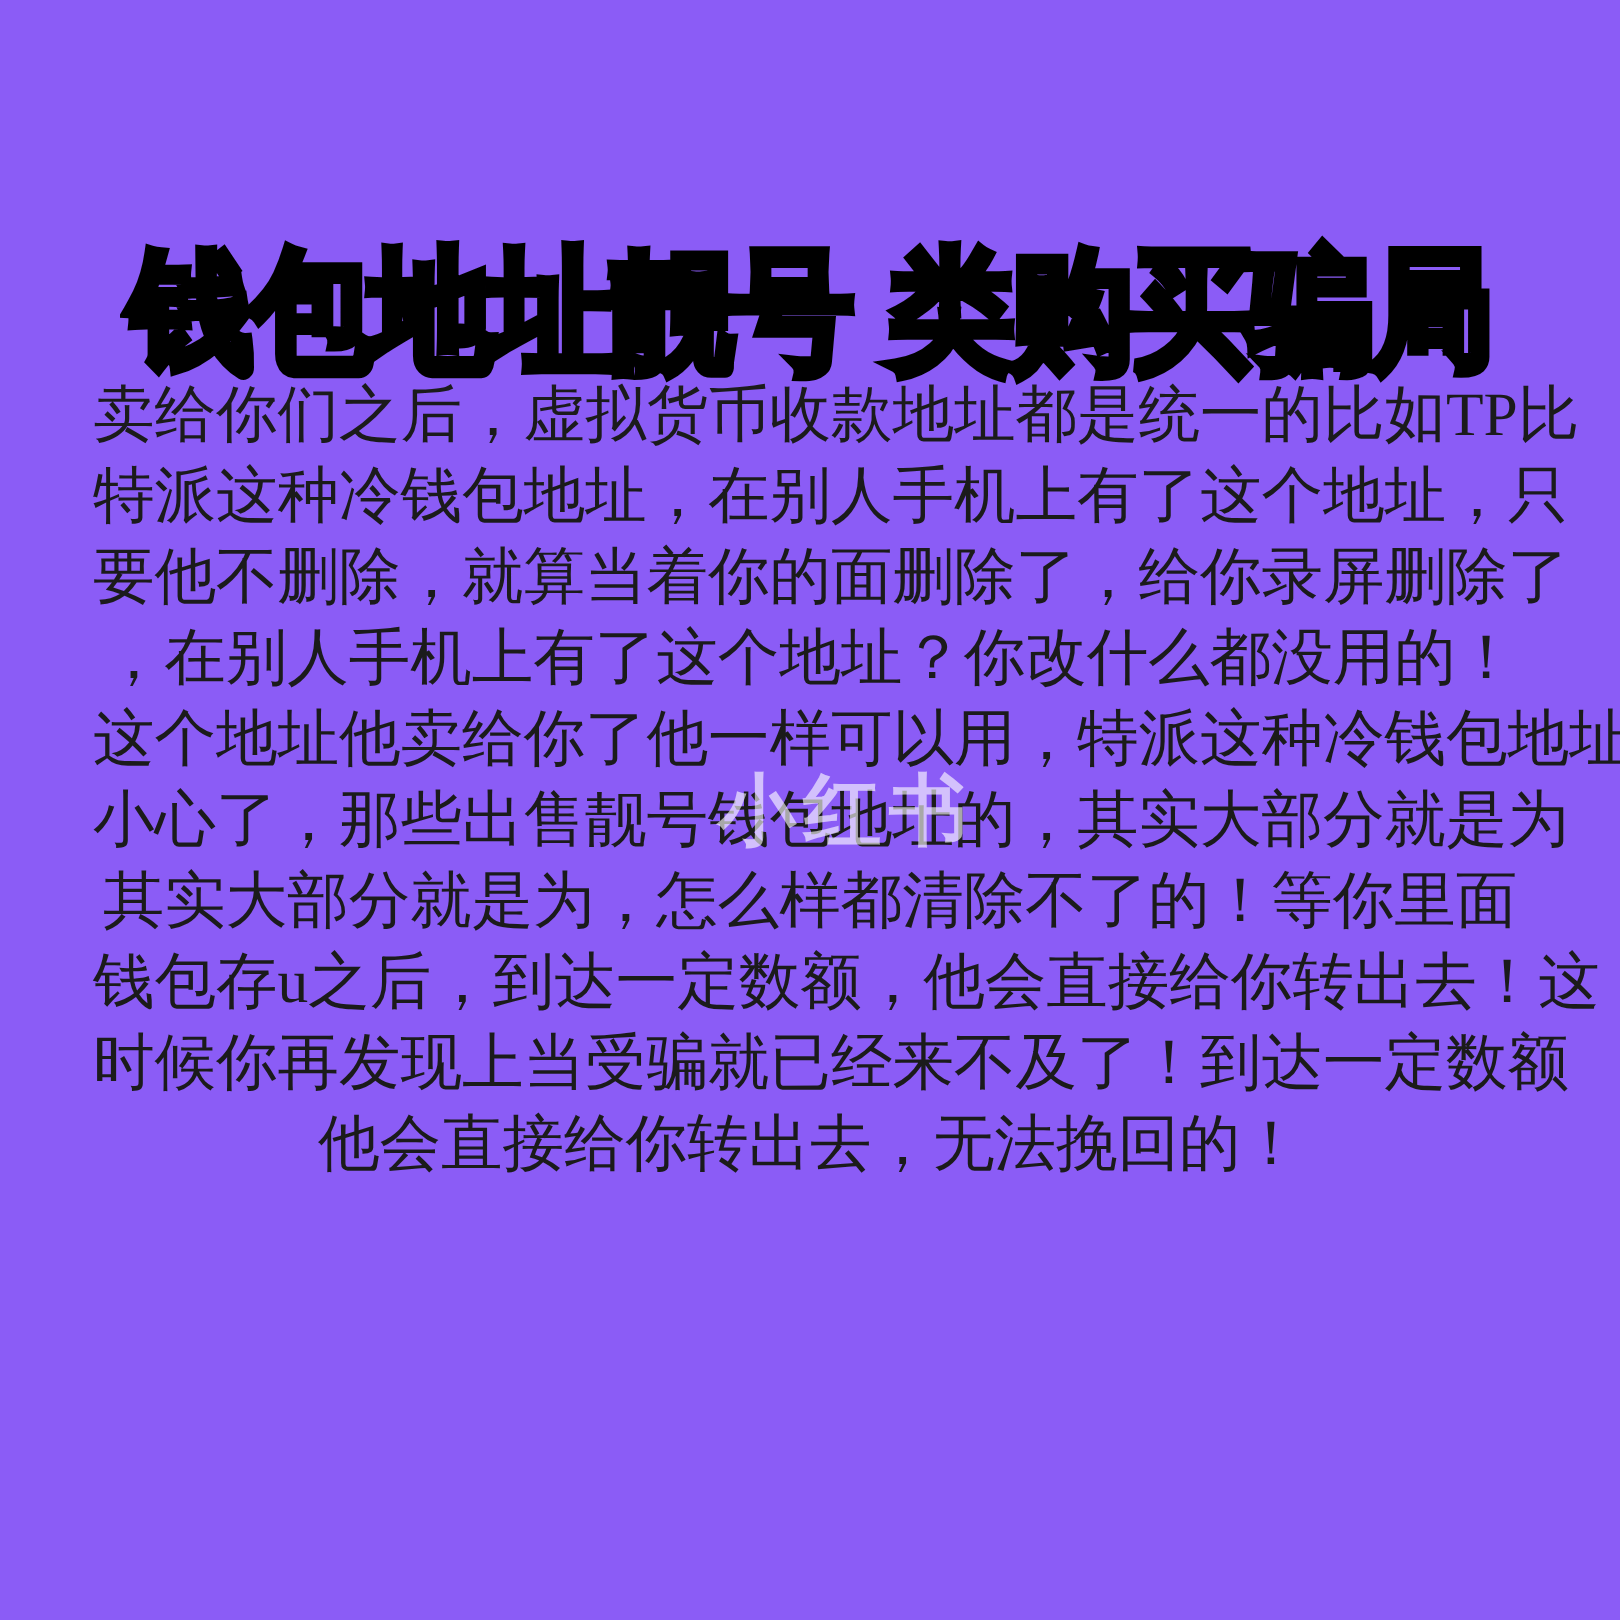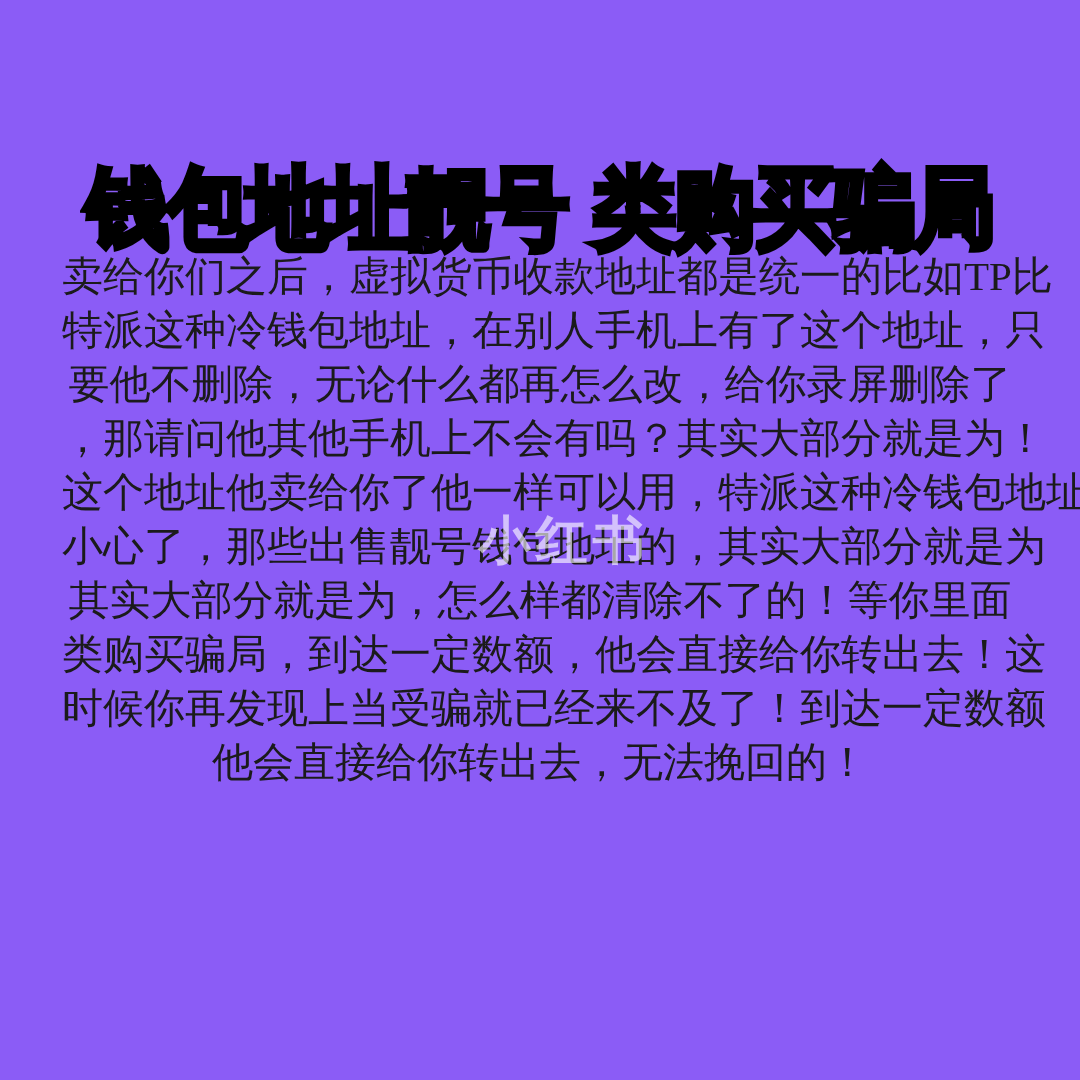--- a/index.html
+++ b/index.html
@@ -73,25 +73,25 @@
 </head>
 <body>
 
 <div class="poster">
 
   <h1 class="title">钱包地址靓号 类购买骗局</h1>
 
   <div class="body-text">
     <div class="body-line">卖给你们之后，虚拟货币收款地址都是统一的比如TP比</div>
     <div class="body-line">特派这种冷钱包地址，在别人手机上有了这个地址，只</div>
-    <div class="body-line">要他不删除，无论什么都再怎么改，给你录屏删除了</div>
-    <div class="body-line">，那请问他其他手机上不会有吗？其实大部分就是为！</div>
+    <div class="body-line">要他不删除，就算当着你的面删除了，给你录屏删除了</div>
+    <div class="body-line">，在别人手机上有了这个地址？你改什么都没用的！</div>
     <div class="body-line">这个地址他卖给你了他一样可以用，特派这种冷钱包地址</div>
     <div class="body-line">小心了，那些出售靓号钱包地址的，其实大部分就是为</div>
     <div class="body-line">其实大部分就是为，怎么样都清除不了的！等你里面</div>
-    <div class="body-line">类购买骗局，到达一定数额，他会直接给你转出去！这</div>
+    <div class="body-line">钱包存u之后，到达一定数额，他会直接给你转出去！这</div>
     <div class="body-line">时候你再发现上当受骗就已经来不及了！到达一定数额</div>
     <div class="body-line">他会直接给你转出去，无法挽回的！</div>
   </div>
 
   <div class="watermark">小红书</div>
 
 </div>
 
 </body></html>

